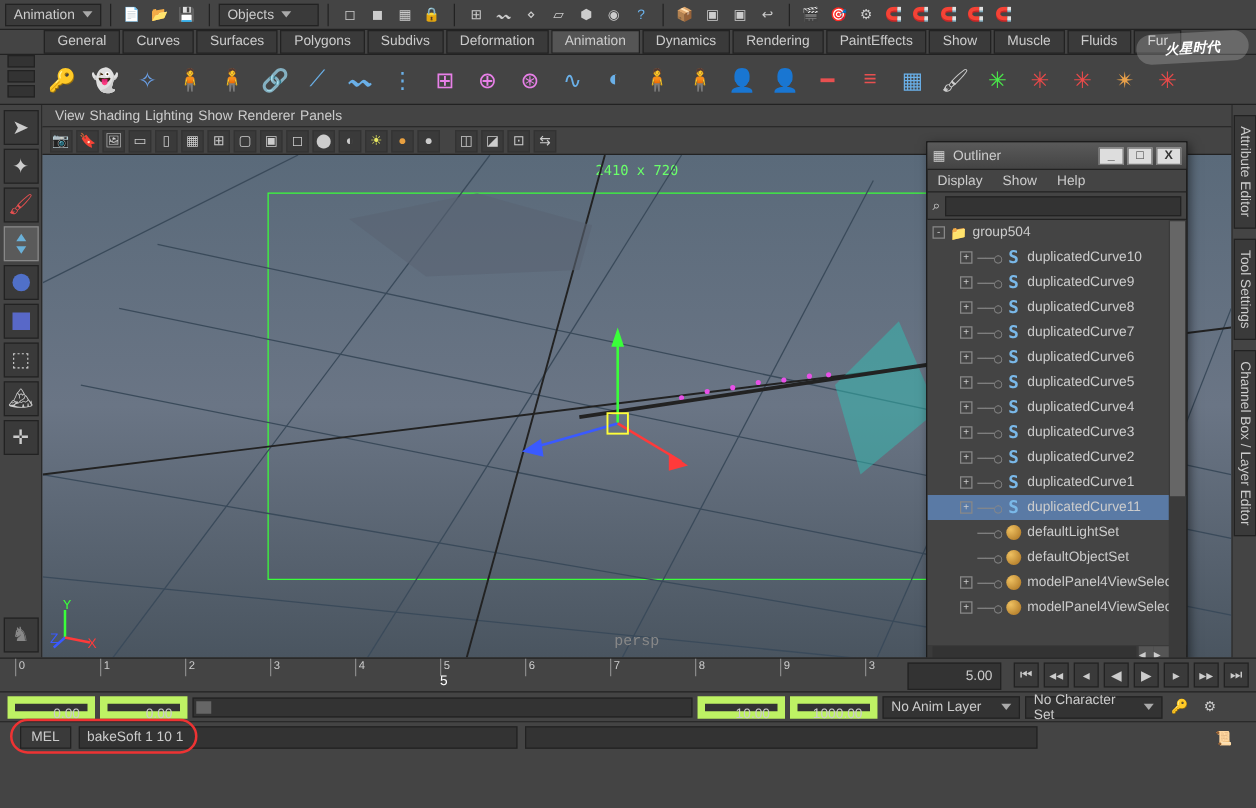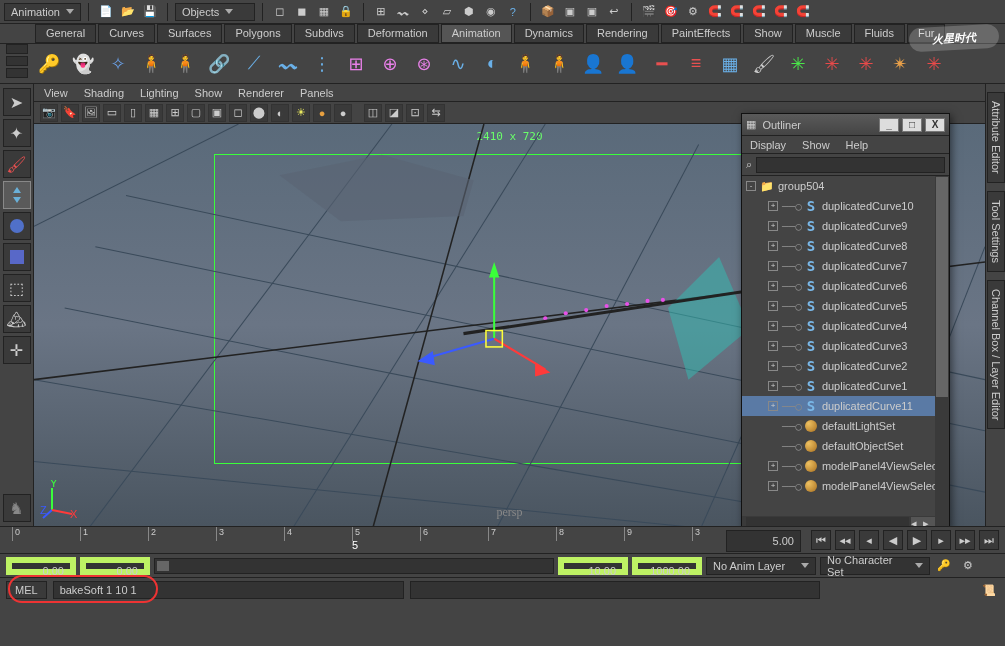--- a/index.html
+++ b/index.html
@@ -16,29 +16,29 @@
 .shelf { display:flex; height:40px; background:#444; border-bottom:1px solid #222; align-items:center; padding-left:35px; gap:4px; position:relative; }
 .shelf-icon { width:30px; height:30px; display:flex; align-items:center; justify-content:center; font-size:18px; }
 .shelf-ctrl { position:absolute; left:6px; top:0; display:flex; flex-direction:column; gap:2px; }
 .shelf-ctrl div { width:22px; height:10px; background:#333; border:1px solid #222; }
 .main-row { display:flex; height:442px; }
 .toolbox { width:34px; background:#444; border-right:1px solid #222; display:flex; flex-direction:column; align-items:center; padding-top:4px; gap:3px; }
 .tool-btn { width:28px; height:28px; background:#3a3a3a; border:1px solid #222; display:flex; align-items:center; justify-content:center; font-size:16px; }
 .tool-btn.active { background:#5a5a5a; border-color:#888; }
 .tool-btn.last { margin-top:auto; margin-bottom:4px; }
 .viewport-area { flex:1; display:flex; flex-direction:column; background:#444; position:relative; }
-.panel-menu { display:flex; height:18px; background:#444; border-bottom:1px solid #222; align-items:center; padding-left:10px; gap:16px; }
+.panel-menu { display:flex; height:18px; background:#444; border-bottom:1px solid #222; align-items:center; padding-left:10px; gap:4px; }
 .panel-menu span { cursor:pointer; }
 .panel-icons { display:flex; height:22px; background:#444; border-bottom:1px solid #222; align-items:center; padding-left:6px; gap:3px; }
 .panel-icon { width:18px; height:18px; display:flex; align-items:center; justify-content:center; border:1px solid #333; background:#3a3a3a; }
 .viewport { flex:1; position:relative; background:linear-gradient(180deg,#5a6a7a 0%,#6a7585 50%,#4a5560 100%); overflow:hidden; }
 .resgate { position:absolute; top:6px; left:50%; transform:translateX(-50%); color:#6aff6a; font-family:monospace; font-size:11px; }
 .frame-border { position:absolute; left:180px; top:30px; width:540px; height:310px; border:1px solid #3aff3a; }
 .grid { position:absolute; inset:0; }
-.persp-label { position:absolute; bottom:6px; left:50%; transform:translateX(-50%); color:#888; font-family:Liberation Serif, serif; font-size:12px; }
+.persp-label { position:absolute; bottom:6px; left:50%; transform:translateX(-50%); color:#888; font-family:Liberation Mono, monospace; font-size:12px; }
 .axis-gizmo { position:absolute; left:6px; bottom:6px; width:40px; height:40px; }
 .right-dock { width:20px; background:#444; border-left:1px solid #222; display:flex; flex-direction:column; align-items:center; }
 .dock-tab { writing-mode:vertical-rl; padding:8px 2px; background:#3a3a3a; margin-top:8px; border:1px solid #222; cursor:pointer; }
 
 .outliner { position:absolute; left:741px; top:113px; width:209px; height:418px; background:#444; border:1px solid #111; box-shadow:2px 2px 8px rgba(0,0,0,0.5); }
 .outliner-title { display:flex; align-items:center; height:22px; background:linear-gradient(#5a5a5a,#444); border-bottom:1px solid #222; padding:0 4px; gap:6px; }
 .win-btns { margin-left:auto; display:flex; gap:3px; }
 .win-btn { width:20px; height:14px; background:#ddd; border:1px solid #777; display:flex; align-items:center; justify-content:center; color:#333; font-size:10px; font-weight:bold; }
 .outliner-menu { display:flex; height:18px; border-bottom:1px solid #222; padding-left:8px; gap:16px; align-items:center; }
 .outliner-search { display:flex; height:22px; border-bottom:1px solid #222; align-items:center; padding:0 4px; gap:4px; }
@@ -66,21 +66,21 @@
 .tick-label { position:absolute; top:0; font-size:9px; color:#ccc; }
 .current-time { position:absolute; top:12px; font-size:11px; color:#fff; }
 .time-box { width:75px; height:22px; background:#333; border:1px solid #222; margin:3px 4px; text-align:right; padding-right:6px; line-height:20px; }
 .play-ctrls { display:flex; gap:4px; margin:3px 6px; }
 .play-btn { width:20px; height:20px; background:#3a3a3a; border:1px solid #222; display:flex; align-items:center; justify-content:center; color:#ccc; }
 .range-row { height:24px; background:#444; display:flex; align-items:center; border-bottom:1px solid #222; gap:4px; padding:0 6px; }
 .range-box { width:70px; height:18px; background:#333; border:6px solid #bef264; text-align:right; padding-right:6px; line-height:16px; }
 .range-slider { width:400px; height:16px; background:#333; border:1px solid #222; position:relative; }
 .range-thumb { position:absolute; left:2px; top:2px; width:12px; height:10px; background:#666; }
 .anim-dd { flex:1; height:18px; background:#333; border:1px solid #222; padding:0 6px; display:flex; align-items:center; justify-content:space-between; }
-.cmd-row { height:24px; background:#444; display:flex; align-items:center; padding:0 6px; gap:6px; position:relative; }
+.cmd-row { height:24px; background:#444; display:flex; align-items:center; padding:0 16px; gap:6px; position:relative; }
 .cmd-label { background:#3a3a3a; border:1px solid #222; padding:2px 8px; height:18px; display:flex; align-items:center; }
 .cmd-input { width:351px; height:18px; background:#333; border:1px solid #222; padding:0 6px; color:#ccc; }
 .cmd-out { width:410px; height:18px; background:#333; border:1px solid #222; }
 .highlight-oval { position:absolute; left:8px; top:-3px; width:150px; height:28px; border:2px solid #e33; border-radius:14px; pointer-events:none; }
 .watermark { position:absolute; right:6px; top:26px; width:90px; height:24px; background:rgba(255,255,255,0.2); border-radius:12px; display:flex; align-items:center; justify-content:center; font-style:italic; font-weight:bold; color:#fff; transform:rotate(-3deg); }
 </style>
 </head>
 <body>
 
 <div class="topbar">

